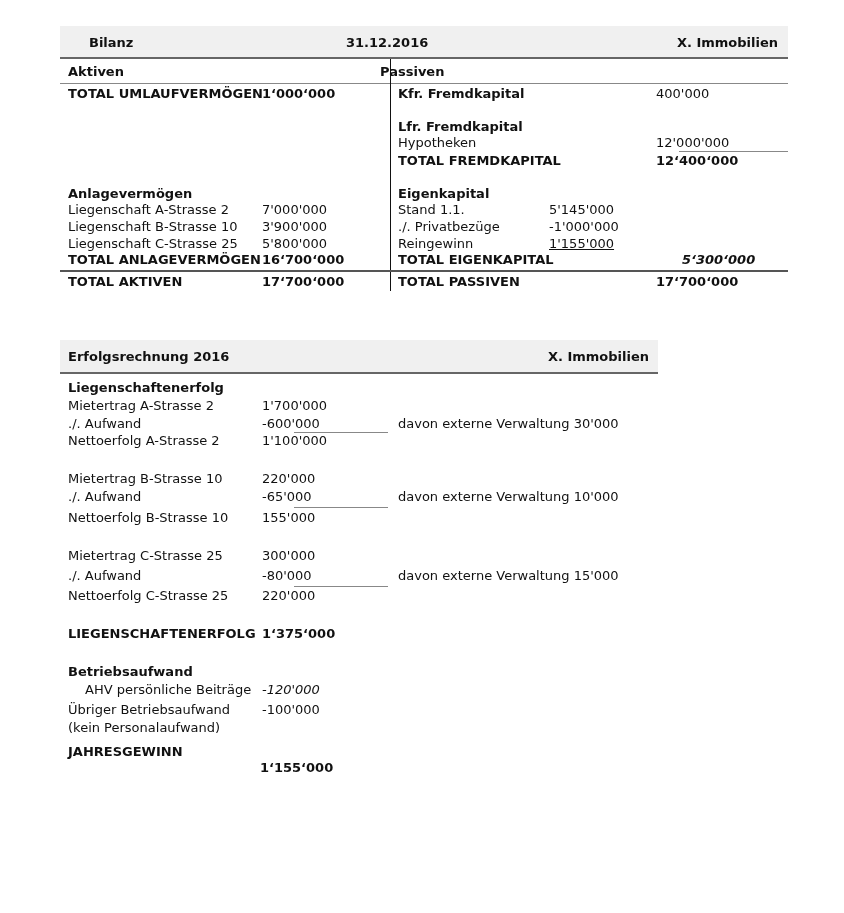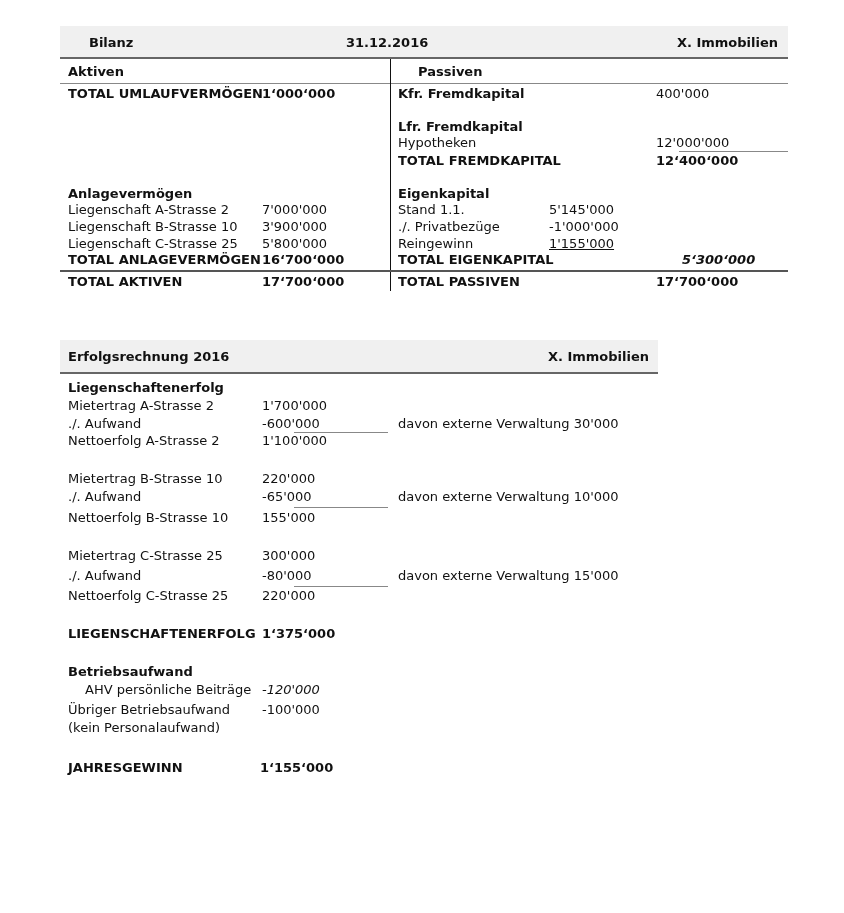--- a/index.html
+++ b/index.html
@@ -43,21 +43,21 @@
   <div class="abs num" style="left:262px; top:219px;">3'900'000</div>
   <div class="abs" style="left:68px; top:236px;">Liegenschaft C-Strasse 25</div>
   <div class="abs num" style="left:262px; top:236px;">5'800'000</div>
   <div class="abs b" style="left:68px; top:252px;">TOTAL ANLAGEVERMÖGEN</div>
   <div class="abs b num" style="left:262px; top:252px;">16‘700‘000</div>
 
   <div class="hline thick" style="left:60px; top:270px; width:728px;"></div>
   <div class="abs b" style="left:68px; top:274px;">TOTAL AKTIVEN</div>
   <div class="abs b num" style="left:262px; top:274px;">17‘700‘000</div>
 
-  <div class="abs b" style="left:418px; top:64px;">Passiven</div>
+  <div class="abs b" style="left:380px; top:64px;">Passiven</div>
   <div class="hline" style="left:391px; top:83px; width:397px;"></div>
   <div class="abs b" style="left:398px; top:86px;">Kfr. Fremdkapital</div>
   <div class="abs num" style="left:656px; top:86px;">400'000</div>
 
   <div class="abs b" style="left:398px; top:119px;">Lfr. Fremdkapital</div>
   <div class="abs" style="left:398px; top:135px;">Hypotheken</div>
   <div class="abs num" style="left:656px; top:135px;">12'000'000</div>
   <div class="hline" style="left:679px; top:151px; width:109px;"></div>
   <div class="abs b" style="left:398px; top:153px;">TOTAL FREMDKAPITAL</div>
   <div class="abs b num" style="left:656px; top:153px;">12‘400‘000</div>
@@ -113,15 +113,15 @@
   <div class="abs b" style="left:68px; top:626px;">LIEGENSCHAFTENERFOLG</div>
   <div class="abs b num" style="left:262px; top:626px;">1‘375‘000</div>
 
   <div class="abs b" style="left:68px; top:664px;">Betriebsaufwand</div>
   <div class="abs" style="left:68px; top:682px;margin-left:17px;">AHV persönliche Beiträge</div>
   <div class="abs num" style="left:262px; top:682px;font-style:italic;">-120'000</div>
   <div class="abs" style="left:68px; top:702px;">Übriger Betriebsaufwand</div>
   <div class="abs num" style="left:262px; top:702px;">-100'000</div>
   <div class="abs" style="left:68px; top:720px;">(kein Personalaufwand)</div>
 
-  <div class="abs b" style="left:68px; top:760px;text-align:center;">JAHRESGEWINN</div>
+  <div class="abs b" style="left:68px; top:744px;text-align:center;">JAHRESGEWINN</div>
   <div class="abs b num" style="left:260px; top:760px;">1‘155‘000</div>
 </div>
 
 </body></html>

